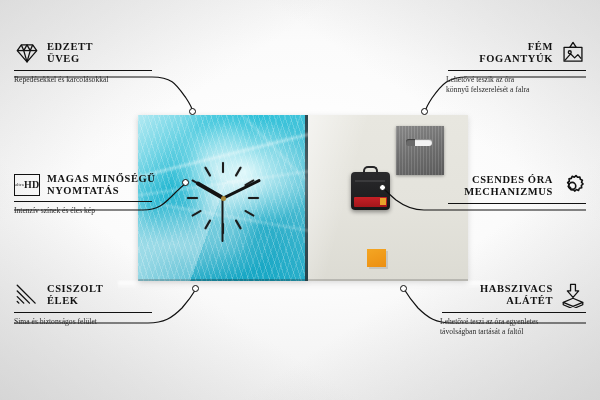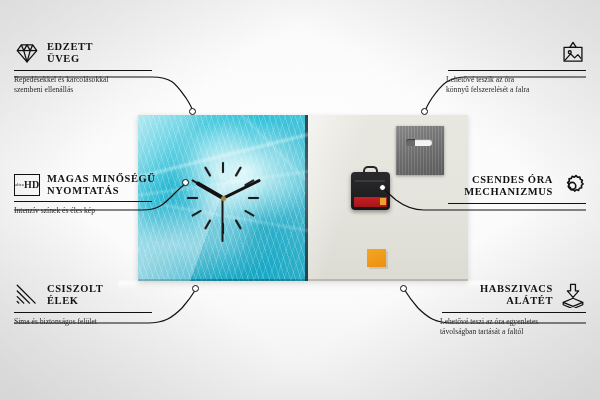--- a/index.html
+++ b/index.html
@@ -249,21 +249,20 @@
       </g>
         </svg>
     </span>
     <span class="titles">
       <div class="title">EDZETT</div>
       <div class="title">ÜVEG</div>
     </span>
   </div>
   <div class="rule" style="margin:4px 0 4px 0;width:138px"></div>
   <div class="desc">Repedésekkel és karcolásokkal</div>
-  <div class="desc">szembeni ellenállás</div>
 </div>
 
 <div class="callout c-left" style="left:14px;top:173px;width:140px">
   <div class="head">
     <span class="hdbox">
       <span class="u">ultra</span>
       <span class="h">HD</span>
     </span>
     <span class="titles">
       <div class="title">MAGAS MINŐSÉGŰ</div>
@@ -290,20 +289,24 @@
       <div class="title">CSISZOLT</div>
       <div class="title">ÉLEK</div>
     </span>
   </div>
   <div class="rule" style="margin:4px 0 4px 0;width:138px"></div>
   <div class="desc">Sima és biztonságos felület</div>
 </div>
 
 <div class="callout c-right" style="left:446px;top:40px;width:140px">
   <div class="head">
+    <span class="titles">
+      <div class="title">FÉM</div>
+      <div class="title">FOGANTYÚK</div>
+    </span>
     <span class="icon">
       <svg viewBox="0 0 32 32">
           <g fill="none" stroke="#111" stroke-width="1.6" stroke-linejoin="round">
         <path d="M16 3 L12 9 H20 Z"></path>
             <rect x="5" y="9" width="22" height="17"></rect>
         <circle cx="12" cy="15" r="1.8"></circle>
             <path d="M6 25 L13 17 L18 22 L22 18 L26 23"></path>
       </g>
         </svg>
     </span>

